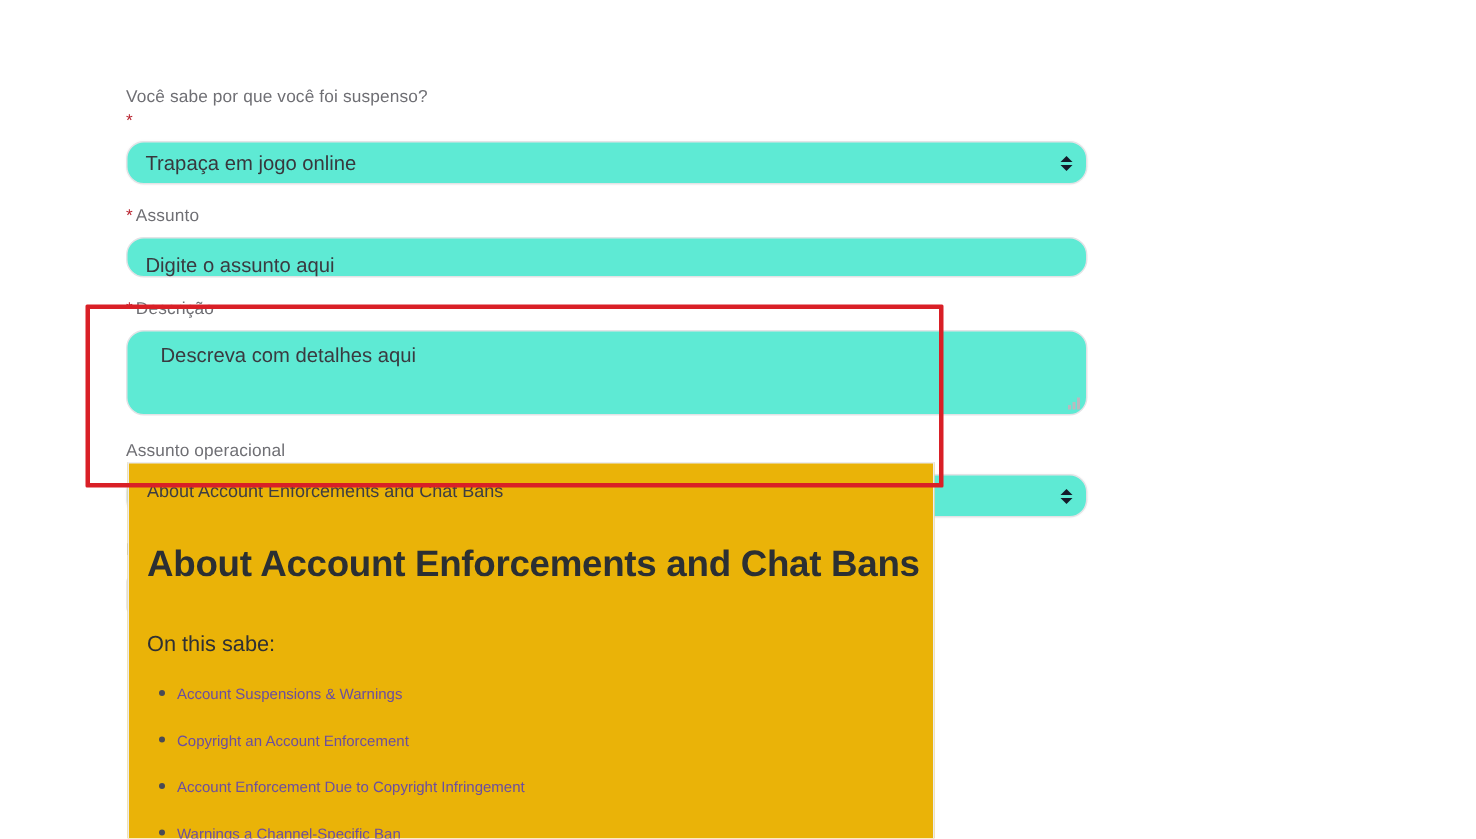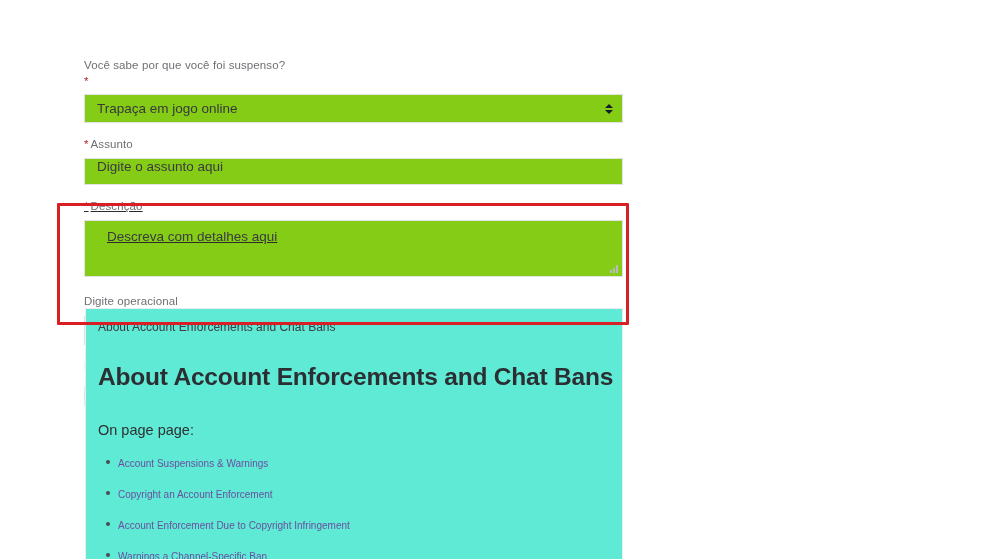--- a/index.html
+++ b/index.html
@@ -41,24 +41,24 @@
   }
   .req-star-solo {
     display: block;
     color: #b8232f;
     font-size: 11.5px;
     line-height: 13px;
     margin: 2px 0 0 0;
   }
 
   .control {
-    width: 539px;
+    width: 641px;
     border: 1px solid #e3e3e6;
-    border-radius: 0;
-    background: #84cc16;
+    border-radius: 12px;
+    background: #5eead4;
     font-size: 13.5px;
     color: #3a3a40;
     font-family: "Liberation Sans", sans-serif;
   }
 
   .select-box {
     height: 29px;
     display: flex;
     align-items: center;
     padding: 0 26px 0 12px;
@@ -82,21 +82,21 @@
     width: 0; height: 0;
     border-left: 4px solid transparent;
     border-right: 4px solid transparent;
   }
   .stepper i.up   { border-bottom: 4.5px solid #141b2b; }
   .stepper i.down { border-top: 4.5px solid #141b2b; }
 
   .text-box {
     height: 27px;
     display: flex;
-    align-items: flex-start;
+    align-items: flex-end;
     padding: 0 12px;
   }
   .text-box .ph { color: #3a3a40; font-size: 13.5px; }
 
   .textarea-box {
     height: 57px;
     padding: 8px 12px 0 22px;
     position: relative;
   }
   .textarea-box .ph { color: #3a3a40; font-size: 13.5px; }
@@ -164,21 +164,21 @@
     white-space: nowrap;
   }
 
   
   .article-card {
     position: absolute;
     left: 85px;
     top: 308px;
     width: 538px;
     height: 251px;
-    background: #5eead4;
+    background: #eab308;
     border-left: 1px solid #ececf0;
     border-right: 1px solid #ececf0;
     border-top: 1px solid #ececf0;
   }
   .breadcrumb {
     font-size: 12px;
     color: #3d3d43;
     padding: 11px 0 0 12px;
     line-height: 14px;
   }
@@ -242,36 +242,36 @@
 
   <div style="padding-top:14px;">
     <div class="field-label">
       <span class="req-star">*</span><span>Assunto</span>
     </div>
     <div class="control text-box" style="margin-top:6px;">
       <span class="ph">Digite o assunto aqui</span>
     </div>
   </div>
 
-  <div style="padding-top:14px;text-decoration:underline;">
+  <div style="padding-top:14px;">
     <div class="field-label">
       <span class="req-star">*</span><span>Descrição</span>
     </div>
     <div class="control textarea-box" style="margin-top:6px;">
       <span class="ph">Descreva com detalhes aqui</span>
       <span class="resize-grip">
         <span></span>
           <span></span>
           <span></span>
       </span>
     </div>
   </div>
 
   <div style="padding-top:17px;">
-    <div class="field-label">Digite operacional</div>
+    <div class="field-label">Assunto operacional</div>
     <div class="control select-box" style="margin-top:7px;text-align:right;">
       <span class="select-value">– Nenhum –</span>
       <span class="stepper">
         <i class="up"></i>
           <i class="down"></i>
       </span>
     </div>
   </div>
 
   <div style="padding-top:15px;">
@@ -286,21 +286,21 @@
       </div>
       <div class="drop-text">Ou soltar arquivos</div>
     </div>
   </div>
 
 </div>
 
 <div class="article-card">
   <div class="breadcrumb">About Account Enforcements and Chat Bans</div>
   <h1 class="article-title">About Account Enforcements and Chat Bans</h1>
-  <div class="on-this-page">On page page:</div>
+  <div class="on-this-page">On this sabe:</div>
   <ul class="toc">
     <li><a>Account Suspensions &amp; Warnings</a></li>
     <li><a>Copyright an Account Enforcement</a></li>
     <li><a>Account Enforcement Due to Copyright Infringement</a></li>
     <li><a>Warnings a Channel-Specific Ban</a></li>
   </ul>
 </div>
 
 <div class="highlight-box"></div>
 

